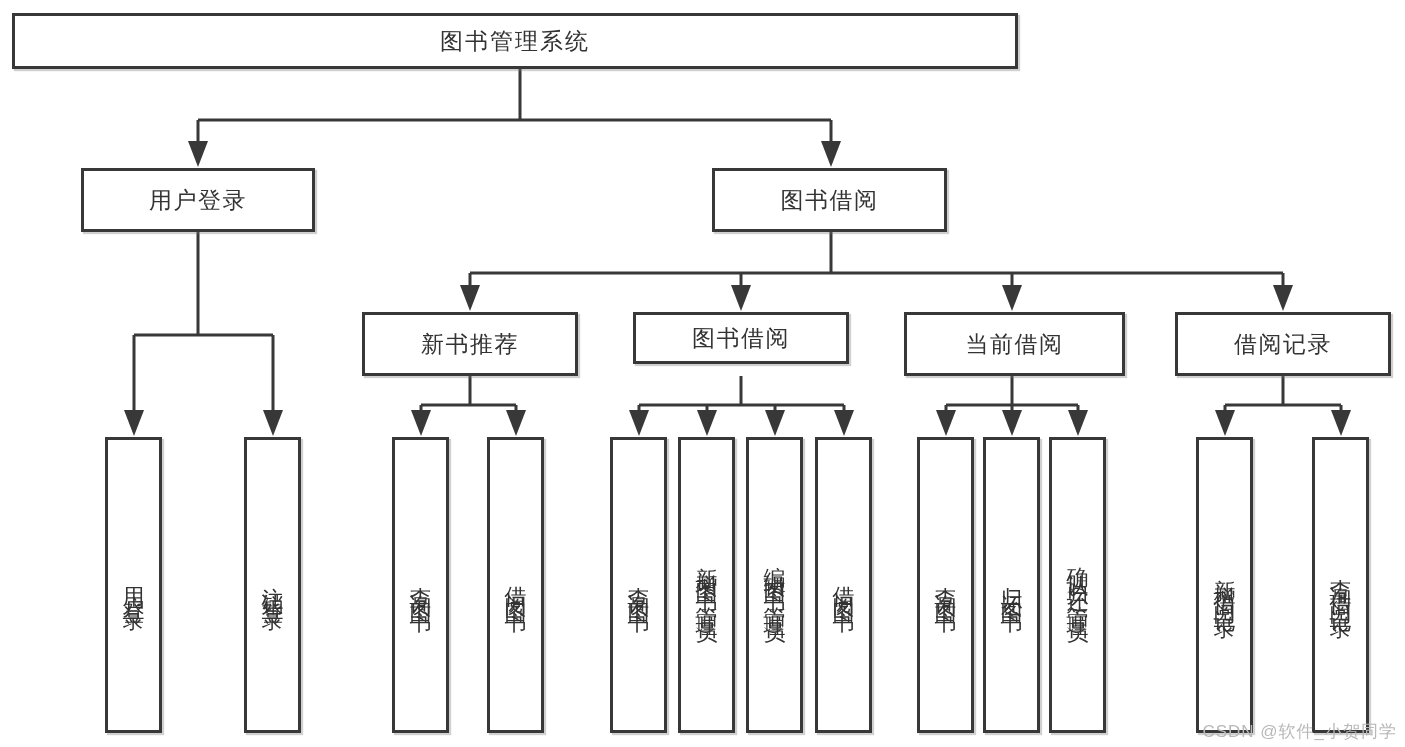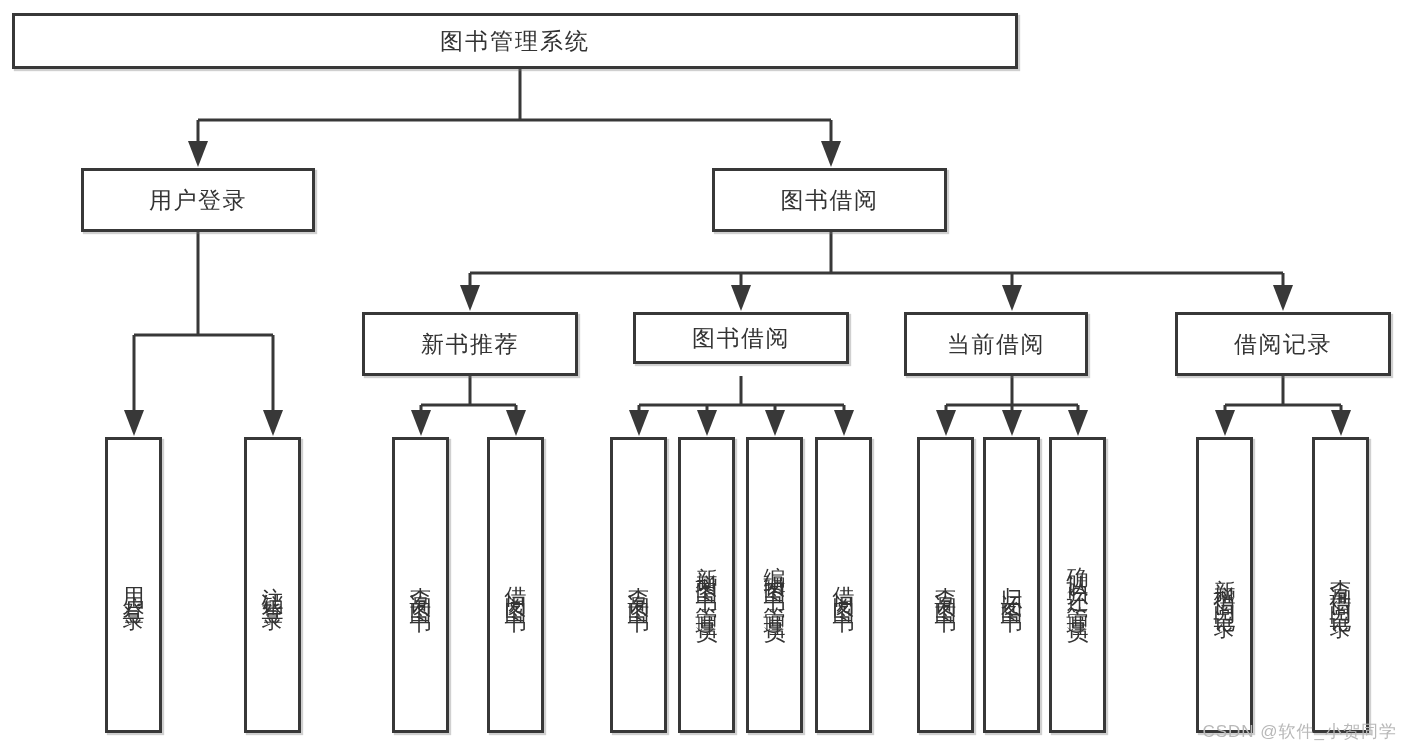--- a/index.html
+++ b/index.html
@@ -96,21 +96,21 @@
     </g>
   </svg>
 
   <div class="node h root" style="left:12px; top:13px; width:1006px; height:56px;">图书管理系统</div>
 
   <div class="node h" style="left:81px; top:168px; width:234px; height:64px;">用户登录</div>
   <div class="node h" style="left:712px; top:168px; width:235px; height:64px;">图书借阅</div>
 
   <div class="node h" style="left:362px; top:312px; width:216px; height:64px;text-align:right;">新书推荐</div>
   <div class="node h" style="left:633px; top:312px; width:216px; height:52px;">图书借阅</div>
-  <div class="node h" style="left:904px; top:312px; width:184px; height:64px;">当前借阅</div>
+  <div class="node h" style="left:904px; top:312px; width:221px; height:64px;">当前借阅</div>
   <div class="node h" style="left:1175px; top:312px; width:216px; height:64px;">借阅记录</div>
 
   <div class="node v" style="left:105px;">用户登录</div>
   <div class="node v" style="left:244px;">注销登录</div>
   <div class="node v" style="left:392px;">查询图书</div>
   <div class="node v" style="left:487px;">借阅图书</div>
   <div class="node v" style="left:610px;">查询图书</div>
   <div class="node v" style="left:678px;">新增图书（管理员）</div>
   <div class="node v" style="left:746px;">编辑图书（管理员）</div>
   <div class="node v" style="left:815px;">借阅图书</div>

